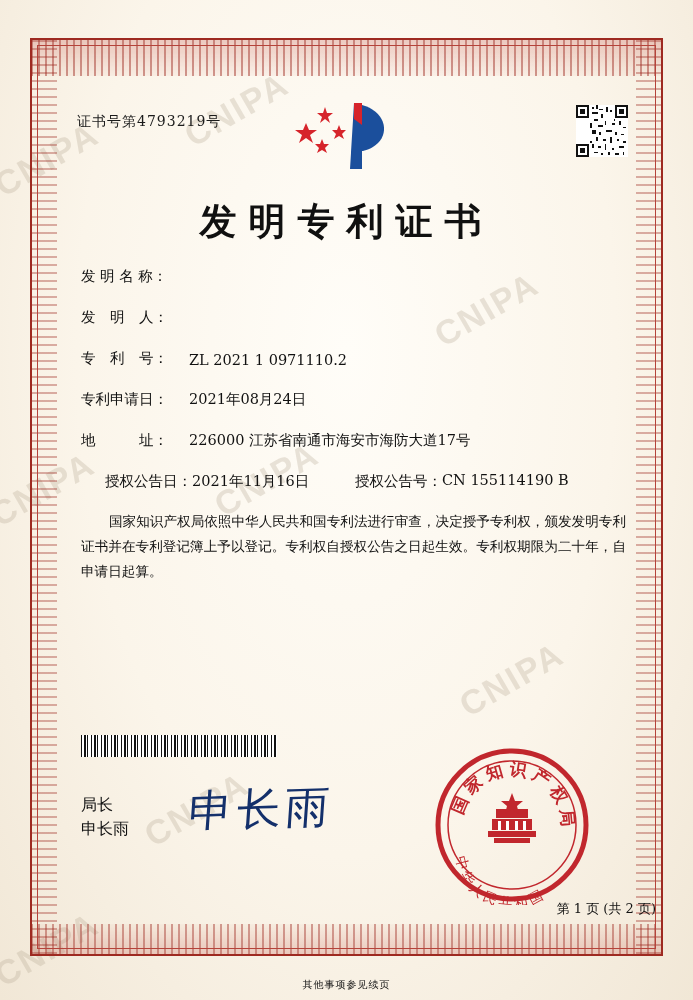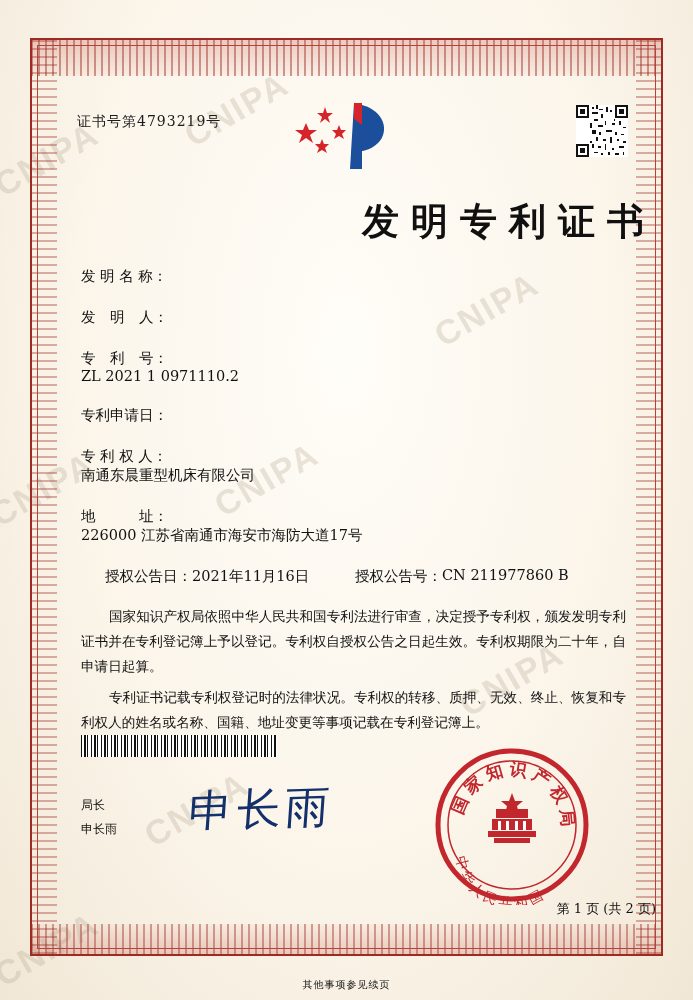--- a/index.html
+++ b/index.html
@@ -72,50 +72,50 @@
     font-size:14px;color:#1b1b1b;letter-spacing:1px;
   }
   .qr{
     position:absolute;right:28px;top:60px;width:52px;height:52px;
   }
   .logo{
     position:absolute;left:50%;top:50px;transform:translateX(-50%);
     width:110px;height:82px;
   }
   .title{
-    position:absolute;left:0;right:0;top:152px;text-align:right;
+    position:absolute;left:0;right:0;top:152px;text-align:center;
     font-size:37px;font-weight:bold;letter-spacing:12px;color:#101010;
     font-family:Liberation Serif, serif;
   }
   .fields{
     position:absolute;left:44px;right:30px;top:222px;
     font-size:14.5px;color:#111;
   }
-  .row{display:flex;align-items:flex-start;margin-bottom:22px;flex-direction:column;}
+  .row{display:flex;align-items:flex-end;margin-bottom:22px;}
   .lbl{
     width:108px;flex:none;letter-spacing:0px;white-space:nowrap;
   }
   .val{flex:1;}
   .row2{display:flex;align-items:baseline;margin-bottom:18px;}
   .row2 .c1{width:250px;flex:none;display:flex;margin-left:24px;}
   .row2 .c2{flex:1;display:flex;}
   .row2 .lbl2{white-space:nowrap;}
   .para{
     margin-top:6px;font-size:13.6px;line-height:25px;text-indent:28px;color:#111;
     text-align:justify;
   }
   .barcode{
     position:absolute;left:44px;top:690px;width:196px;height:22px;
     background:repeating-linear-gradient(90deg,
       #111 0px,#111 1px,#fff 1px,#fff 3px,
       #111 3px,#111 5px,#fff 5px,#fff 6px,
       #111 6px,#111 7px,#fff 7px,#fff 10px);
   }
   .sig-label{
-    position:absolute;left:44px;top:748px;font-size:12px;line-height:24px;color:#111;
+    position:absolute;left:44px;top:748px;font-size:16px;line-height:24px;color:#111;
   }
   .sig-hand{
     position:absolute;left:152px;top:735px;
     font-size:44px;color:#14306b;
     font-family:"DejaVu Serif","Liberation Serif",serif;
     letter-spacing:4px;
     transform:skewX(-6deg) rotate(-2deg);
   }
   .seal{
     position:absolute;right:64px;top:700px;width:160px;height:160px;
@@ -235,43 +235,39 @@
       </div>
       <div class="row">
         <span class="lbl">发　明　人：</span>
       </div>
       <div class="row">
         <span class="lbl">专　利　号：</span>
         <span class="val">ZL 2021 1 0971110.2</span>
       </div>
       <div class="row">
         <span class="lbl">专利申请日：</span>
-      </div>
-      <div class="row">
-        <span class="lbl">专 利 权 人：</span>
-        <span class="val">南通东晨重型机床有限公司</span>
+        <span class="val">2021年08月24日</span>
       </div>
       <div class="row">
         <span class="lbl">地　　　址：</span>
         <span class="val">226000 江苏省南通市海安市海防大道17号</span>
       </div>
 
       <div class="row2">
         <span class="c1">
           <span class="lbl2">授权公告日：</span>
           <span>2021年11月16日</span>
         </span>
         <span class="c2">
           <span class="lbl2">授权公告号：</span>
-          <span>CN 211977860 B</span>
+          <span>CN 155114190 B</span>
         </span>
       </div>
 
       <div class="para">国家知识产权局依照中华人民共和国专利法进行审查，决定授予专利权，颁发发明专利证书并在专利登记簿上予以登记。专利权自授权公告之日起生效。专利权期限为二十年，自申请日起算。</div>
-      <div class="para">专利证书记载专利权登记时的法律状况。专利权的转移、质押、无效、终止、恢复和专利权人的姓名或名称、国籍、地址变更等事项记载在专利登记簿上。</div>
     </div>
 
     <div class="barcode"></div>
 
     <div class="sig-label">
       <div>局长</div>
       <div>申长雨</div>
     </div>
     <div class="sig-hand">申长雨</div>
 

